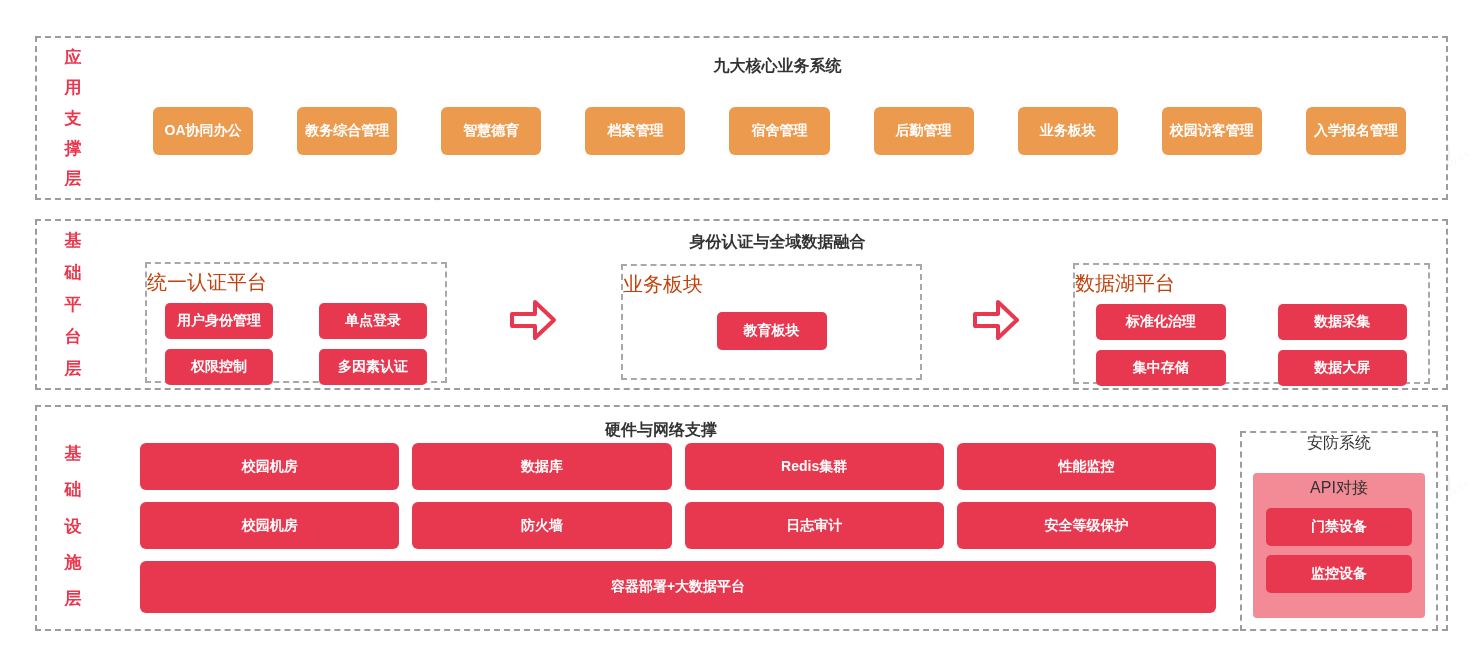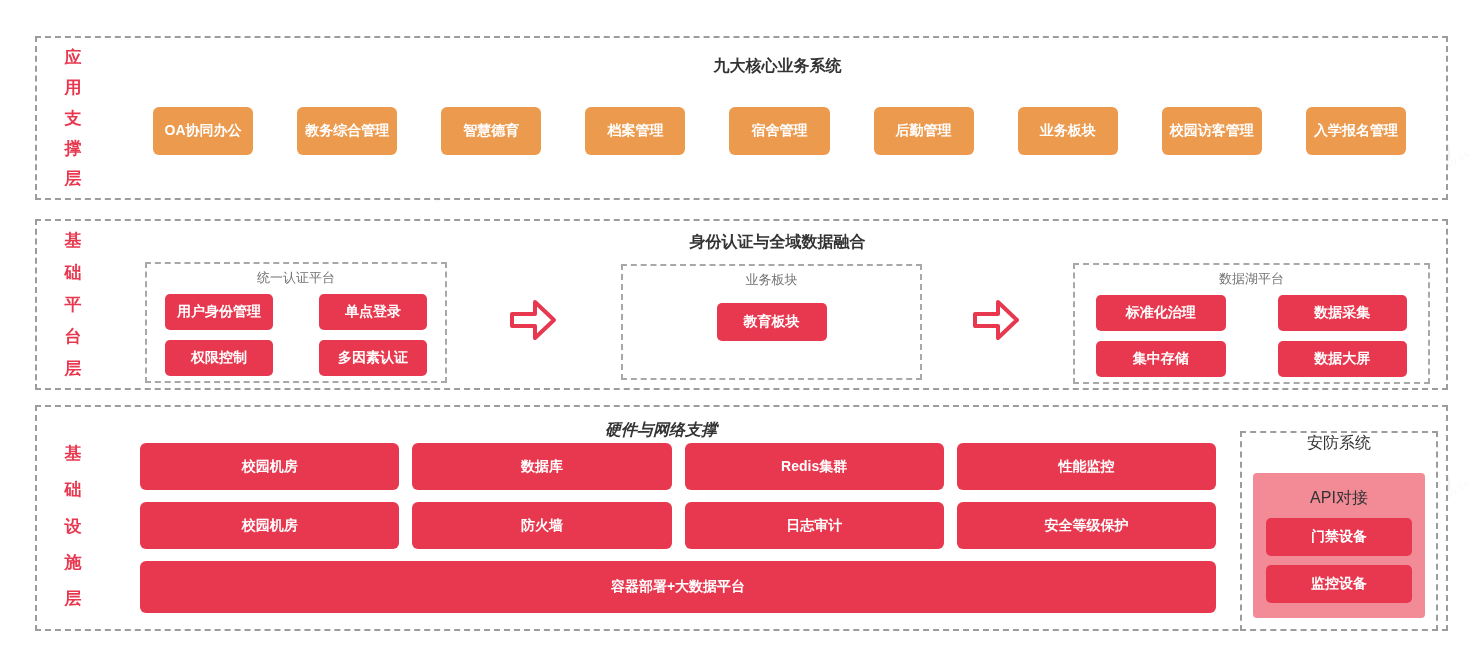--- a/index.html
+++ b/index.html
@@ -47,21 +47,21 @@
   .app-btn-row {
     position:absolute; top:69px; left:116px; right:40px;
     display:flex; justify-content:space-between; align-items:center;gap:44px;
   }
 
   
   .group {
     position:absolute; border:2px dashed #a8a8a8; background:#fff;
   }
   .group-title {
-    text-align:center; color:#737373; font-size:13px; margin-top:5px;
+    color:#c2410c; font-size:20px; margin-top:5px;
   }
   .group-grid {
     display:grid; grid-template-columns:1fr 1fr; gap:10px 46px;
     padding:7px 18px 0 18px;
   }
   .group-grid .btn-red { height:36px; }
   .g-auth     { left:108px; top:41px; width:302px; height:121px; }
   .g-business { left:584px; top:43px; width:301px; height:116px; }
   .g-datalake { left:1036px; top:42px; width:357px; height:121px; }
   .g-datalake .group-grid { gap:10px 52px; padding:7px 21px 0 21px; }
@@ -81,21 +81,21 @@
 
   .security-box {
     position:absolute; left:1203px; top:24px; width:198px; height:200px;
     border:2px dashed #9c9c9c; background:#fff;
   }
   .security-title { text-align:center; color:#333333; font-size:16px; margin-top:0; }
   .api-box {
     position:absolute; left:11px; top:40px; width:172px; height:145px;
     background:#F28B96; border-radius:4px;
   }
-  .api-title { text-align:center; color:#333333; font-size:16px; margin-top:15px; }
+  .api-title { text-align:center; color:#333333; font-size:16px; margin-top:5px; }
   .api-box .btn-red { width:146px; height:38px; margin:9px auto 0 auto; }
 
   
   .wm {
     position:absolute; transform:rotate(-32deg); opacity:0.055;
     color:#444; text-align:center; pointer-events:none;
   }
   .wm .wm-glyph { font-size:44px; font-weight:bold; line-height:1; }
   .wm .wm-text  { font-size:7px; letter-spacing:1px; }
 </style>
@@ -212,21 +212,21 @@
   </div>
 
   <div class="layer layer-infra">
     <div class="vlabel" style="padding:38px 0 22px 0;">
       <span>基</span>
       <span>础</span>
       <span>设</span>
       <span>施</span>
       <span>层</span>
     </div>
-    <div class="layer-title" style="top:13px; right:233px;font-style:italic;">硬件与网络支撑</div>
+    <div class="layer-title" style="top:13px; right:233px;">硬件与网络支撑</div>
 
     <div class="infra-grid">
       <div class="btn-red">校园机房</div>
       <div class="btn-red">数据库</div>
       <div class="btn-red">Redis集群</div>
       <div class="btn-red">性能监控</div>
       <div class="btn-red">校园机房</div>
       <div class="btn-red">防火墙</div>
       <div class="btn-red">日志审计</div>
       <div class="btn-red">安全等级保护</div>

